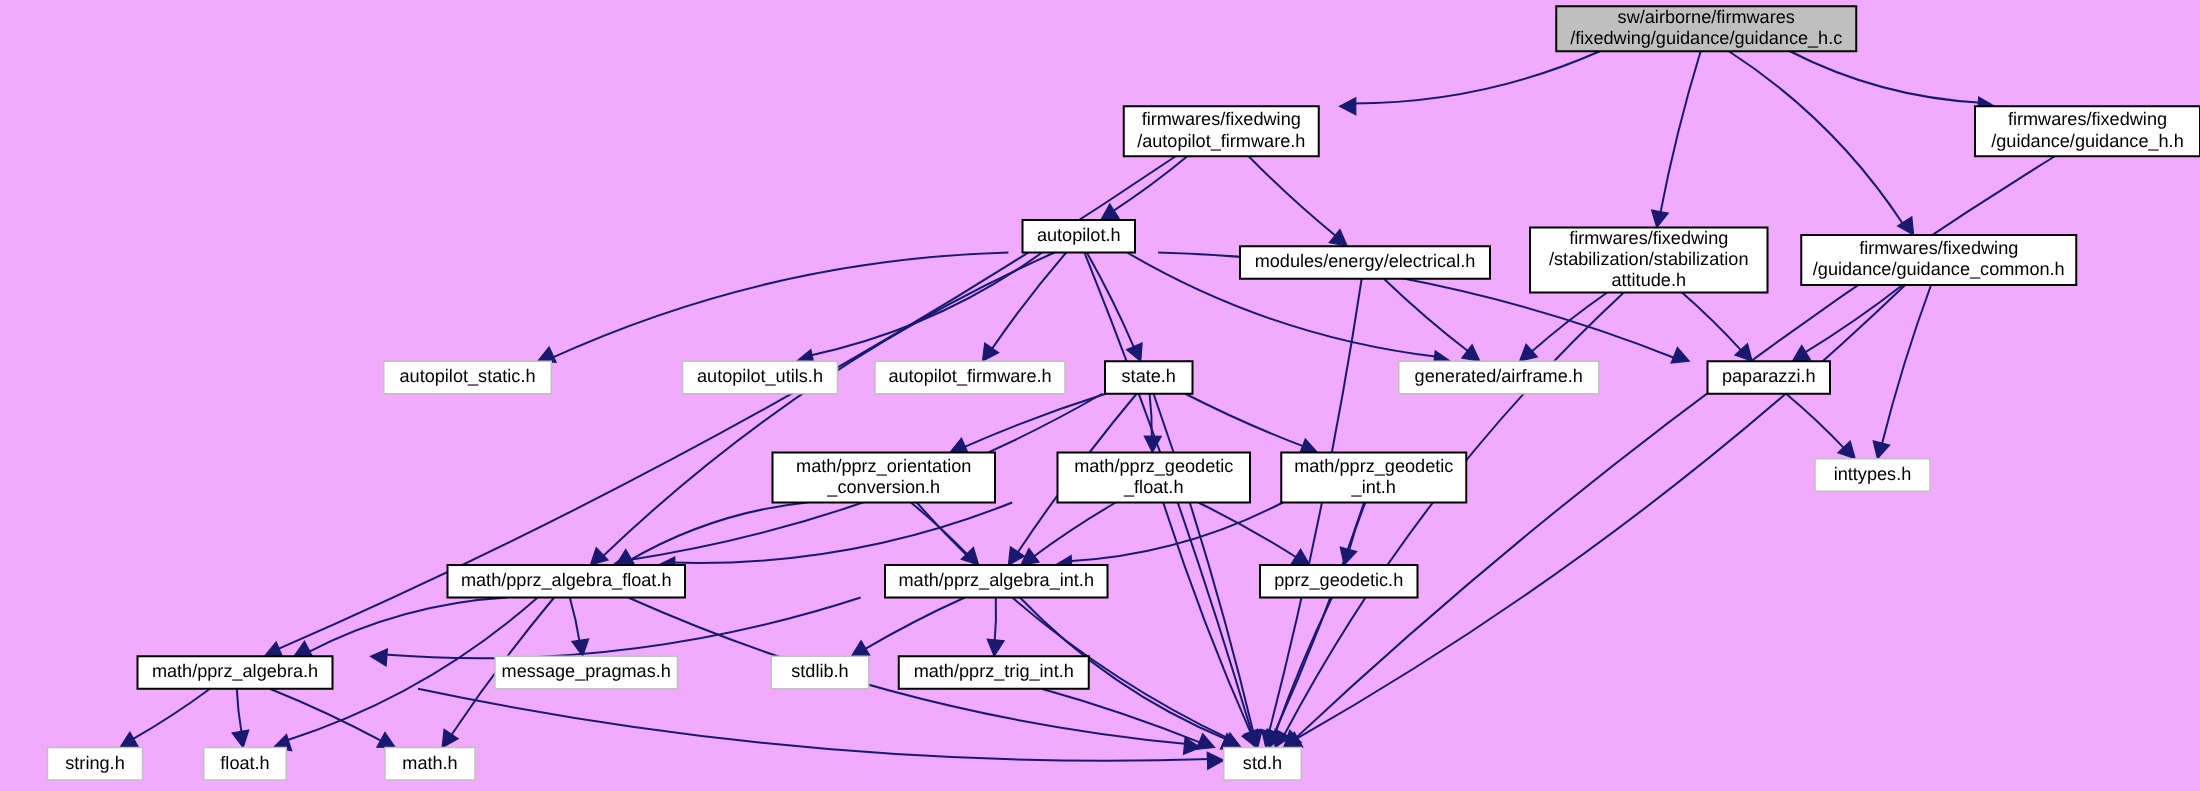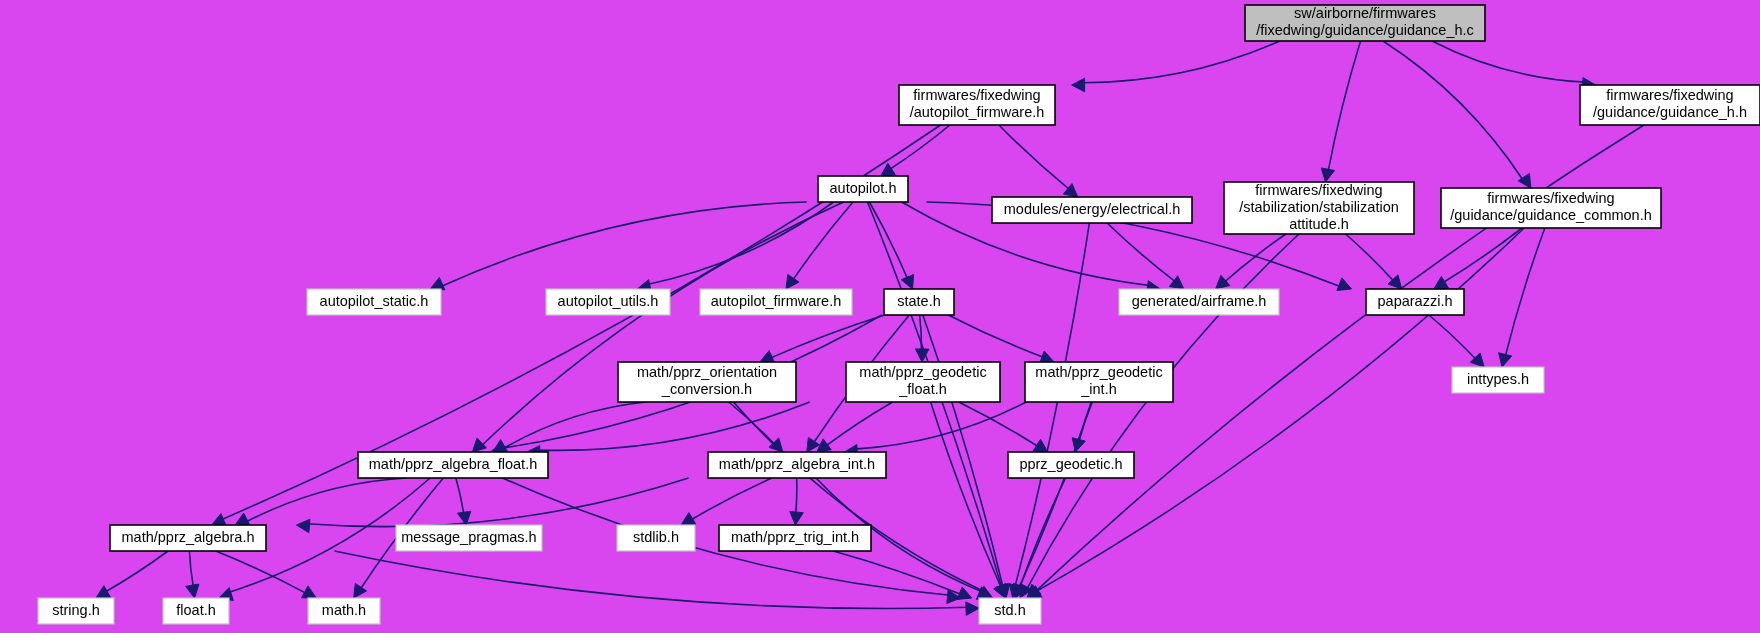--- a/index.html
+++ b/index.html
@@ -7,21 +7,21 @@
     padding: 0;
     background: #ffffff;
   }
   body {
     font-family: "Liberation Sans", sans-serif;
   }
   #graph-root {
     position: relative;
     width: 1760px;
     height: 633px;
-    background: #d946ef;
+    background: #f0abfc;
     overflow: hidden;
   }
   svg#depgraph {
     position: absolute;
     left: 0;
     top: 0;
     width: 1760px;
     height: 633px;
     display: block;
   }

